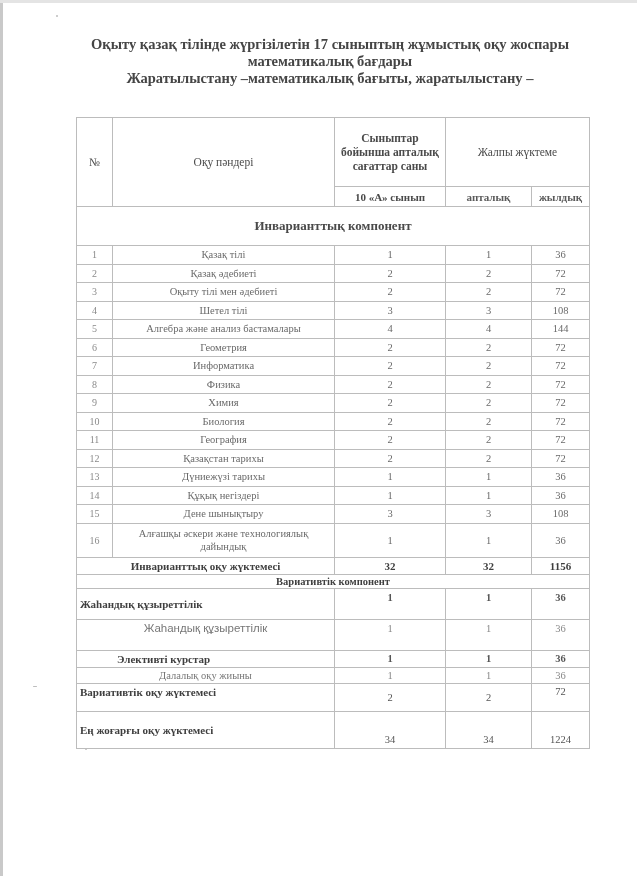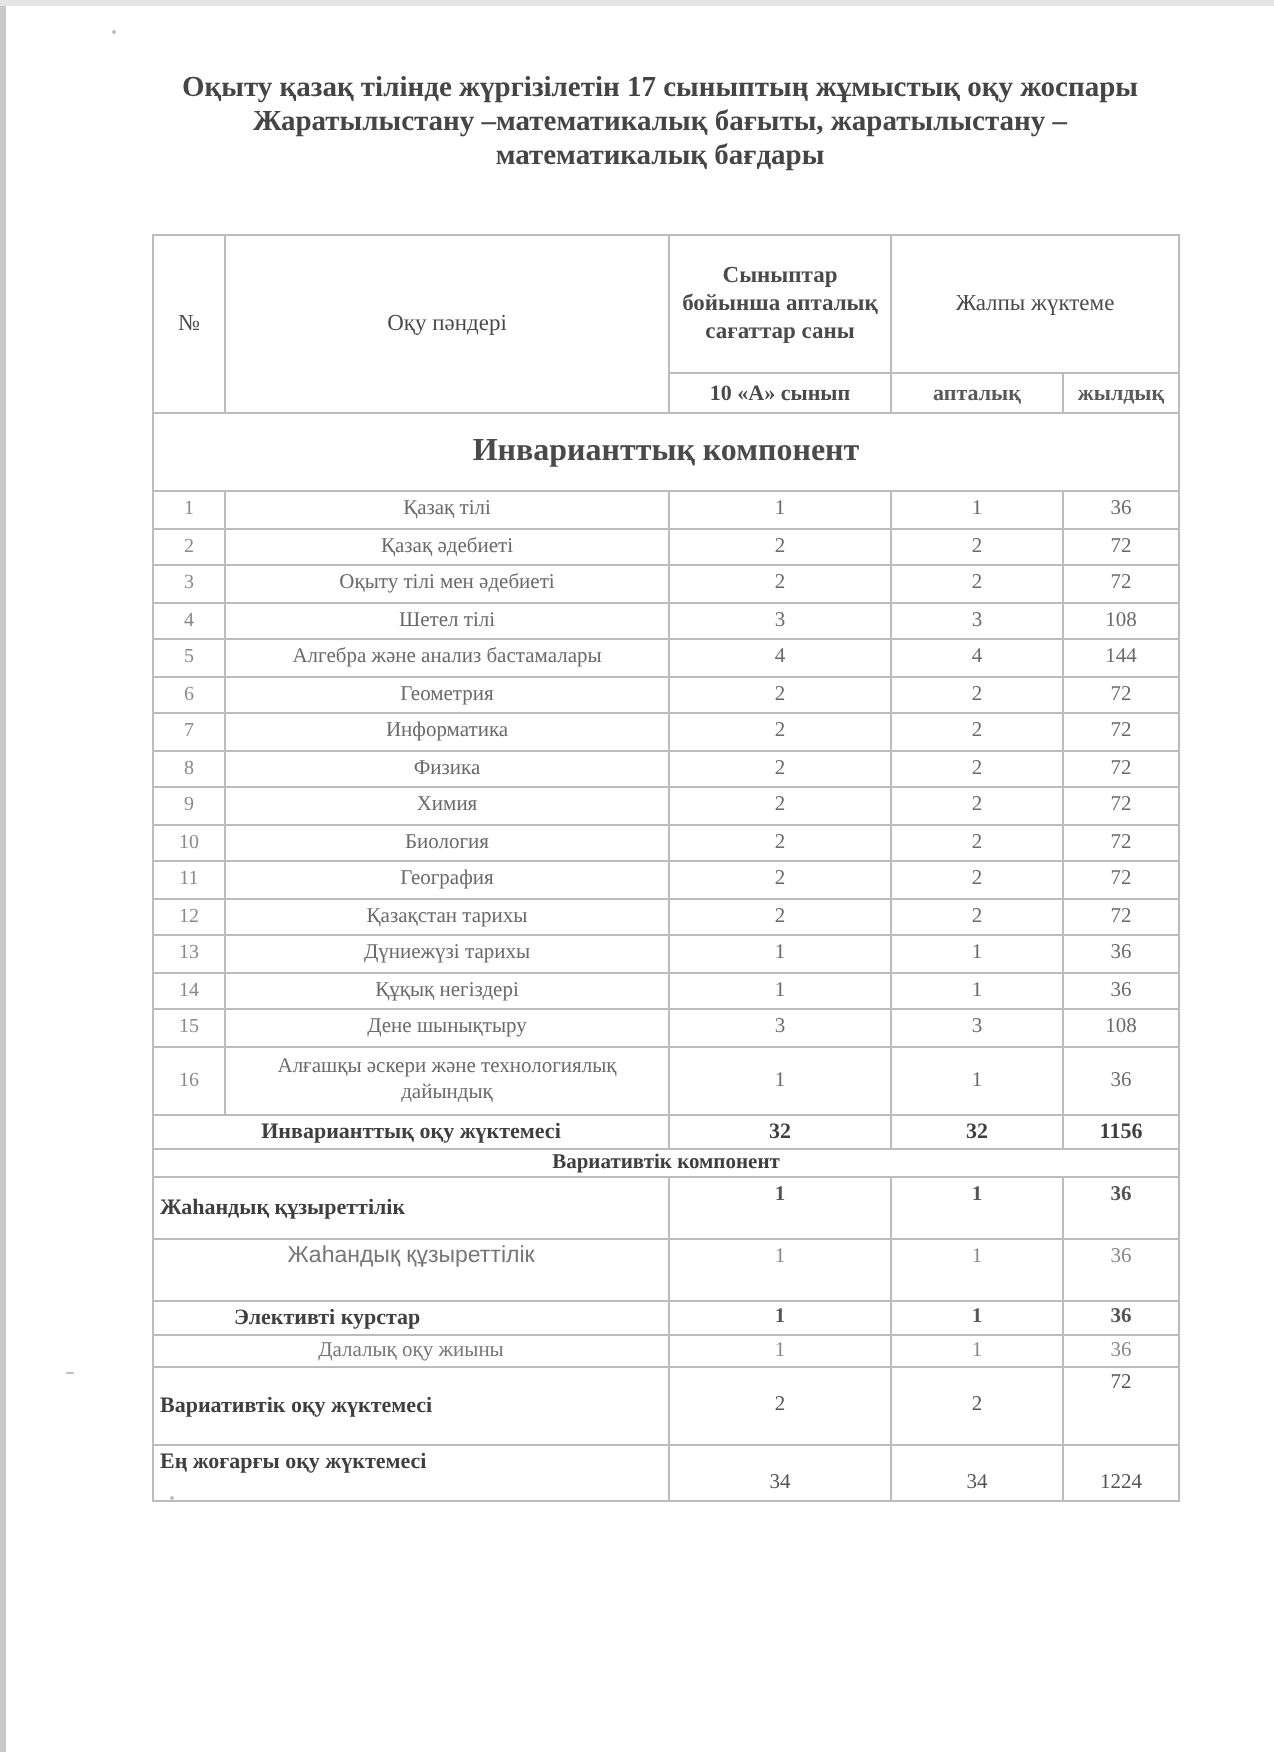--- a/index.html
+++ b/index.html
@@ -20,61 +20,61 @@
     font-size: 10.5px; color: #6a6a6a;
   }
   table.plan td {
     border: 1px solid #bcbcbc; padding: 0 3px; text-align: center; vertical-align: middle;
     overflow: hidden;
   }
   .hdr td { color: #4a4a4a; font-size: 11.5px; }
   .hdr-main td { height: 68px; }
   .hdr-sub td { height: 19px; font-weight: bold; font-size: 11px; color: #4a4a4a; }
   .hdr-sub td.light { font-weight: bold; color: #5a5a5a; }
-  .section td { height: 38px; font-weight: bold; color: #4a4a4a; font-size: 16px; }
+  .section td { height: 38px; font-weight: bold; color: #4a4a4a; font-size: 13px; }
   .row td { height: 17.5px; }
   .row td.num { color: #8a8a8a; font-size: 10px; }
   .row.tall td { height: 33px; }
   .row .subj { line-height: 13px; margin-top: 27px; }
   .total td { height: 16px; font-weight: bold; color: #3f3f3f; font-size: 11px; }
   .var-hdr td { height: 13px; font-weight: bold; text-align: left; color: #3f3f3f; font-size: 10.5px; border-left: none; border-right: none; }
   .group td { height: 27px; }
   .group td.lbl { text-align: left; font-weight: bold; color: #3f3f3f; font-size: 11px; }
   .group td.val { font-weight: bold; color: #555; vertical-align: top; padding-top: 3px; }
   .sub td { height: 27px; }
   .sub td.lbl { font-family: "Liberation Sans", "DejaVu Sans", sans-serif; font-size: 11.5px; color: #777; text-align: center; vertical-align: top; padding-top: 2px; }
   .sub td.val { color: #888; vertical-align: top; padding-top: 3px; }
   .elec td { height: 16px; }
   .elec td.lbl { text-align: left; font-weight: bold; color: #3f3f3f; font-size: 11px; padding-left: 40px; }
   .elec td.val { font-weight: bold; color: #555; }
   .field td { height: 15px; }
   .field td.lbl { text-align: center; color: #777; }
   .field td.val { color: #888; }
   .vtotal td { height: 25px; }
-  .vtotal td.lbl { text-align: left; font-weight: bold; color: #3f3f3f; font-size: 11px; vertical-align: top; padding-top: 13px; }
+  .vtotal td.lbl { text-align: left; font-weight: bold; color: #3f3f3f; font-size: 11px; vertical-align: top; padding-top: 2px; }
   .vtotal td.val { color: #555; }
   .vtotal td.val.top { vertical-align: top; padding-top: 2px; }
   .grand td { height: 24px; }
-  .grand td.lbl { text-align: left; font-weight: bold; color: #3f3f3f; font-size: 11px; vertical-align: top; padding-top: 2px; }
+  .grand td.lbl { text-align: left; font-weight: bold; color: #3f3f3f; font-size: 11px; vertical-align: top; padding-top: 12px; }
   .grand td.val { color: #555; vertical-align: bottom; padding-bottom: 3px; }
   .speck { position: absolute; width: 2px; height: 2px; background: #bdbdbd; border-radius: 1px; }
 </style>
 </head>
 <body>
 
 <div class="edge-left"></div>
 <div class="edge-top"></div>
 <div class="speck" style="left:56px;top:15px;"></div>
 <div class="speck" style="left:33px;top:686px;width:4px;height:1px;"></div>
 <div class="speck" style="left:85px;top:748px;"></div>
 
 <div class="title">
   <div>Оқыту қазақ тілінде жүргізілетін 17 сыныптың жұмыстық оқу жоспары</div>
+  <div>математикалық  бағдары</div>
   <div>Жаратылыстану –математикалық бағыты,  жаратылыстану –</div>
-  <div>математикалық  бағдары</div>
 </div>
 
 <table class="plan">
   <colgroup>
     <col style="width:36px">
     <col style="width:222px">
     <col style="width:111px">
     <col style="width:86px">
     <col style="width:58px">
   </colgroup>

